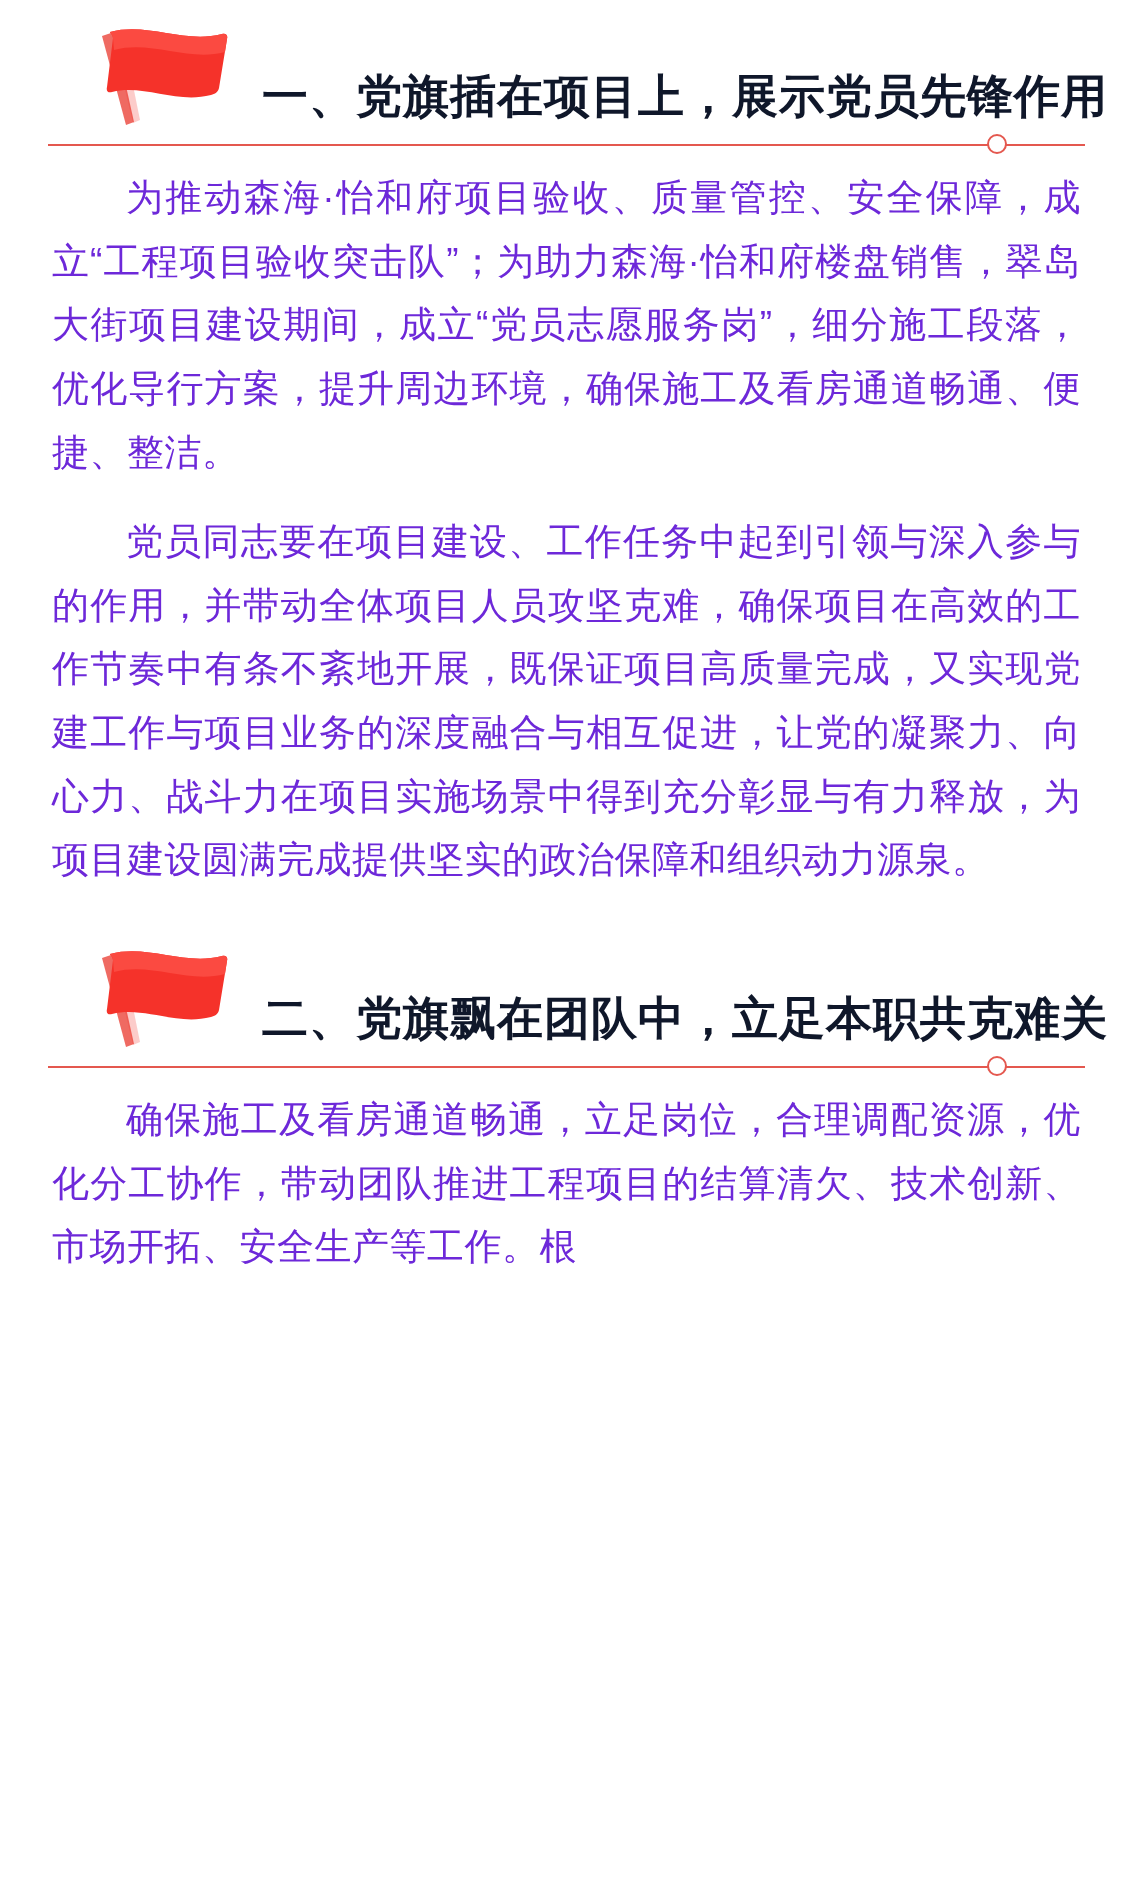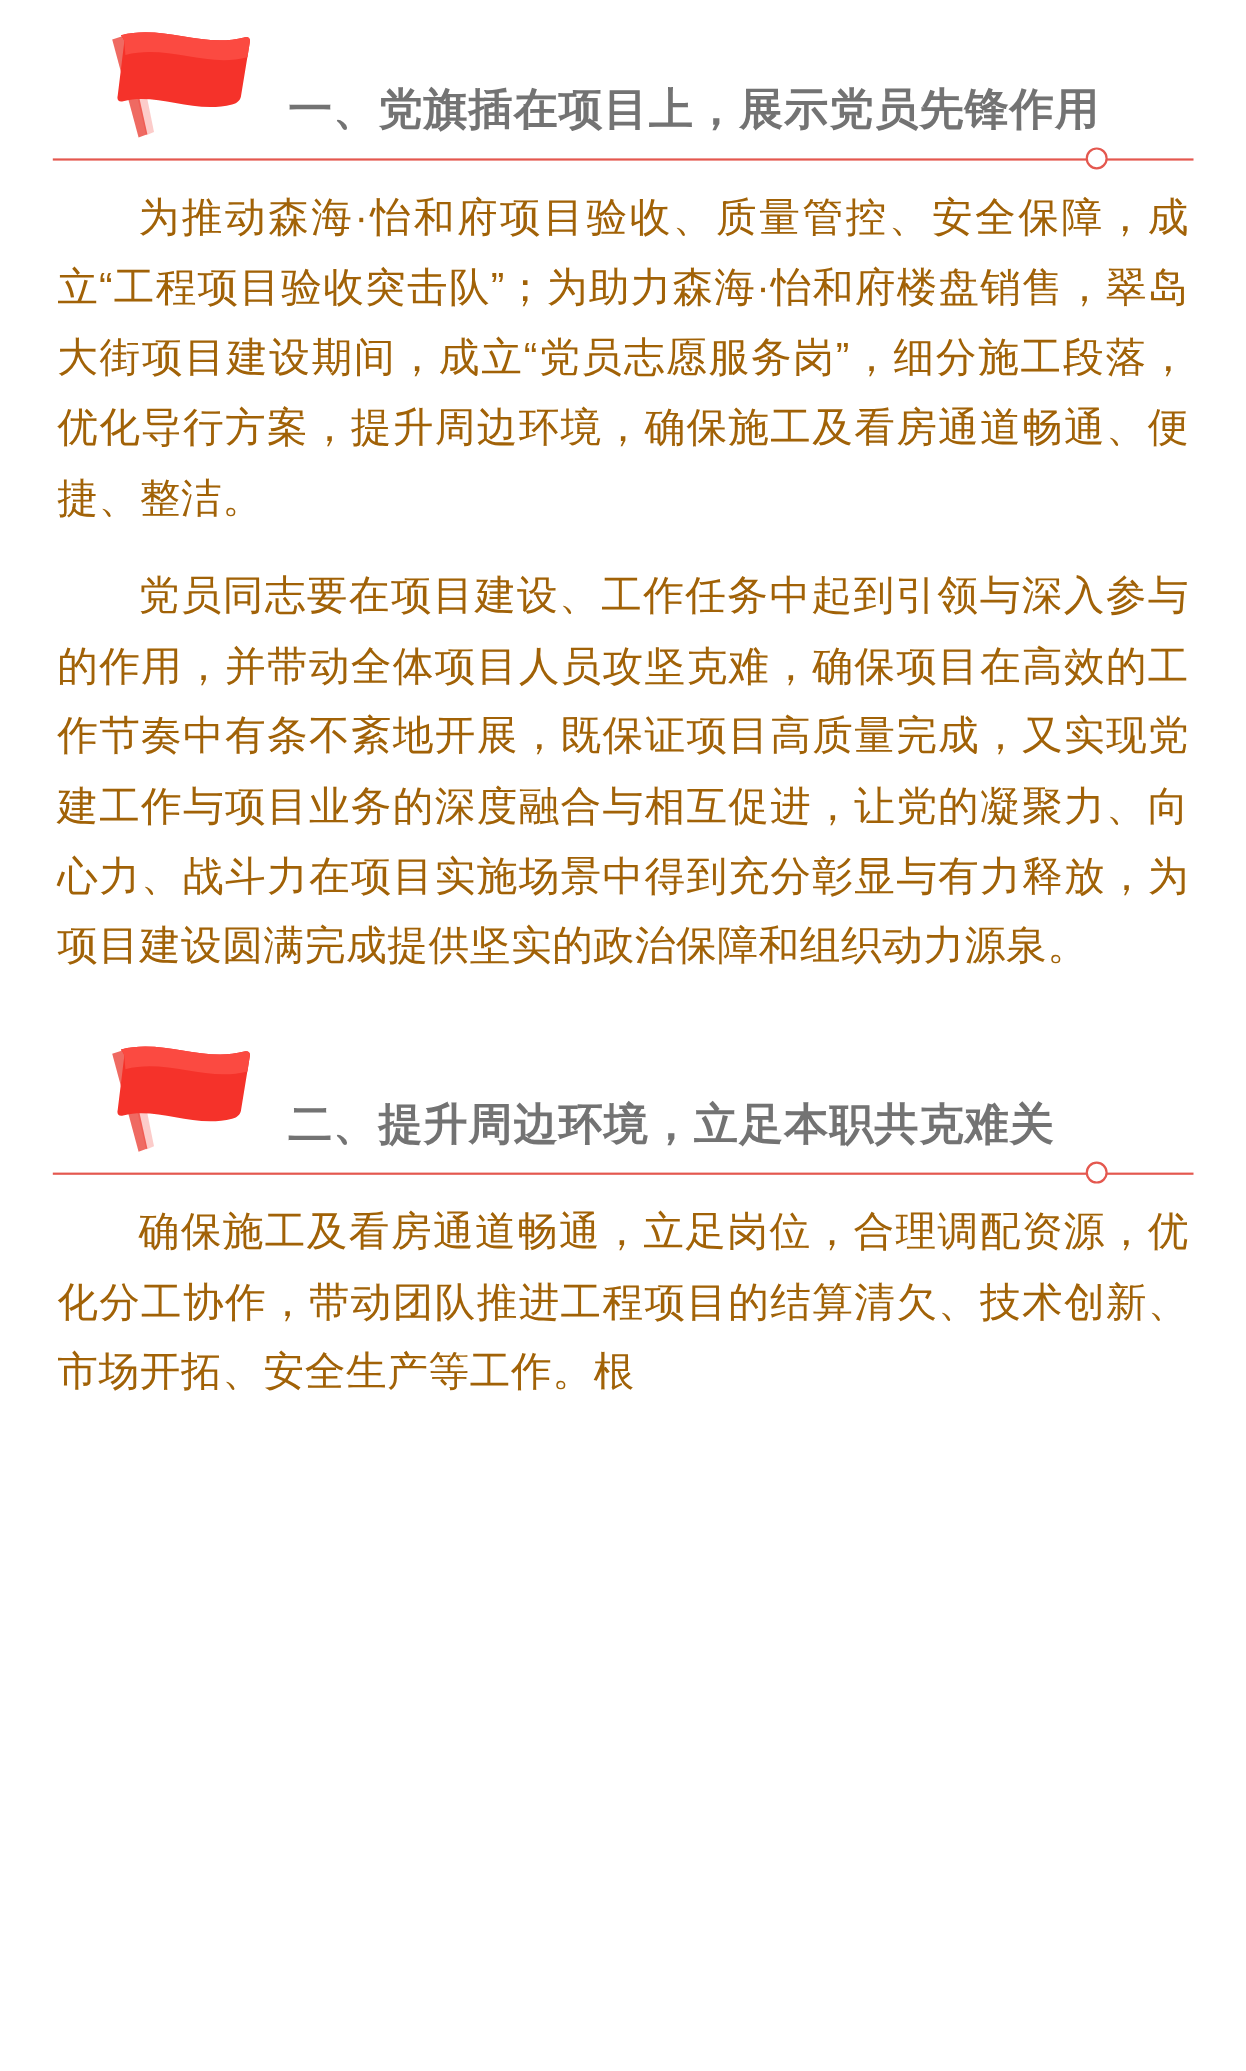--- a/index.html
+++ b/index.html
@@ -40,24 +40,24 @@
   }
   .flag {
     width: 160px;
     height: 104px;
     position: relative;
     flex: 0 0 160px;
     margin-left: 40px;
   }
   .flag svg { display: block; }
   .head-title {
-    font-size: 40px;
+    font-size: 46px;
     font-weight: 700;
     letter-spacing: 1px;
-    color: #737373;
+    color: #0f172a;
     line-height: 1.1;
     padding-bottom: 8px;
     margin-left: 14px;
     white-space: nowrap;
     font-family: "Liberation Sans", sans-serif;
   }
   .rule-wrap {
     position: relative;
     height: 22px;
     margin-top: 4px;
@@ -83,21 +83,21 @@
   }
 
   
   p.body-par {
     margin: 0 0 26px 0;
     font-size: 37px;
     line-height: 1.72;
     text-align: justify;
     text-justify: inter-ideograph;
     text-indent: 2em;
-    color: #a16207;
+    color: #6d28d9;
     letter-spacing: 0.5px;
     font-family: "Liberation Sans", sans-serif;
   }
   p.body-par:last-child { margin-bottom: 0; }
   .par-block { padding: 0 4px; }
 </style>
 </head>
 <body>
 
 <div class="page">
@@ -132,21 +132,21 @@
       <div class="flag">
         <svg width="160" height="104" viewBox="0 0 160 104" xmlns="http://www.w3.org/2000/svg">
           <g>
             <path d="M14 10 L26 6 L46 96 L38 99 Z" fill="#ef6a62"></path>
             <path d="M24 8 L34 5 L52 94 L45 97 Z" fill="#f5322a" opacity="0.25"></path>
             <path d="M22 6 C60 -4 96 18 134 8 C138 7 140 9 139 13 L131 62 C130 66 127 68 123 69 C88 78 56 58 24 66 C20 67 18 65 19 61 L25 12 C25 9 22 7 22 6 Z" fill="#f5322a"></path>
             <path d="M22 6 C60 -4 96 18 134 8 C138 7 140 9 139 13 L137 26 C100 36 64 14 26 24 L25 12 C25 9 22 7 22 6 Z" fill="#fb4a41"></path>
           </g>
         </svg>
       </div>
-      <div class="head-title">二、提升周边环境，立足本职共克难关</div>
+      <div class="head-title">二、党旗飘在团队中，立足本职共克难关</div>
     </div>
     <div class="rule-wrap">
       <div class="rule-line"></div>
       <div class="rule-dot"></div>
     </div>
   </div>
 
   <div class="par-block">
     <p class="body-par">确保施工及看房通道畅通，立足岗位，合理调配资源，优化分工协作，带动团队推进工程项目的结算清欠、技术创新、市场开拓、安全生产等工作。根</p>
   </div>

